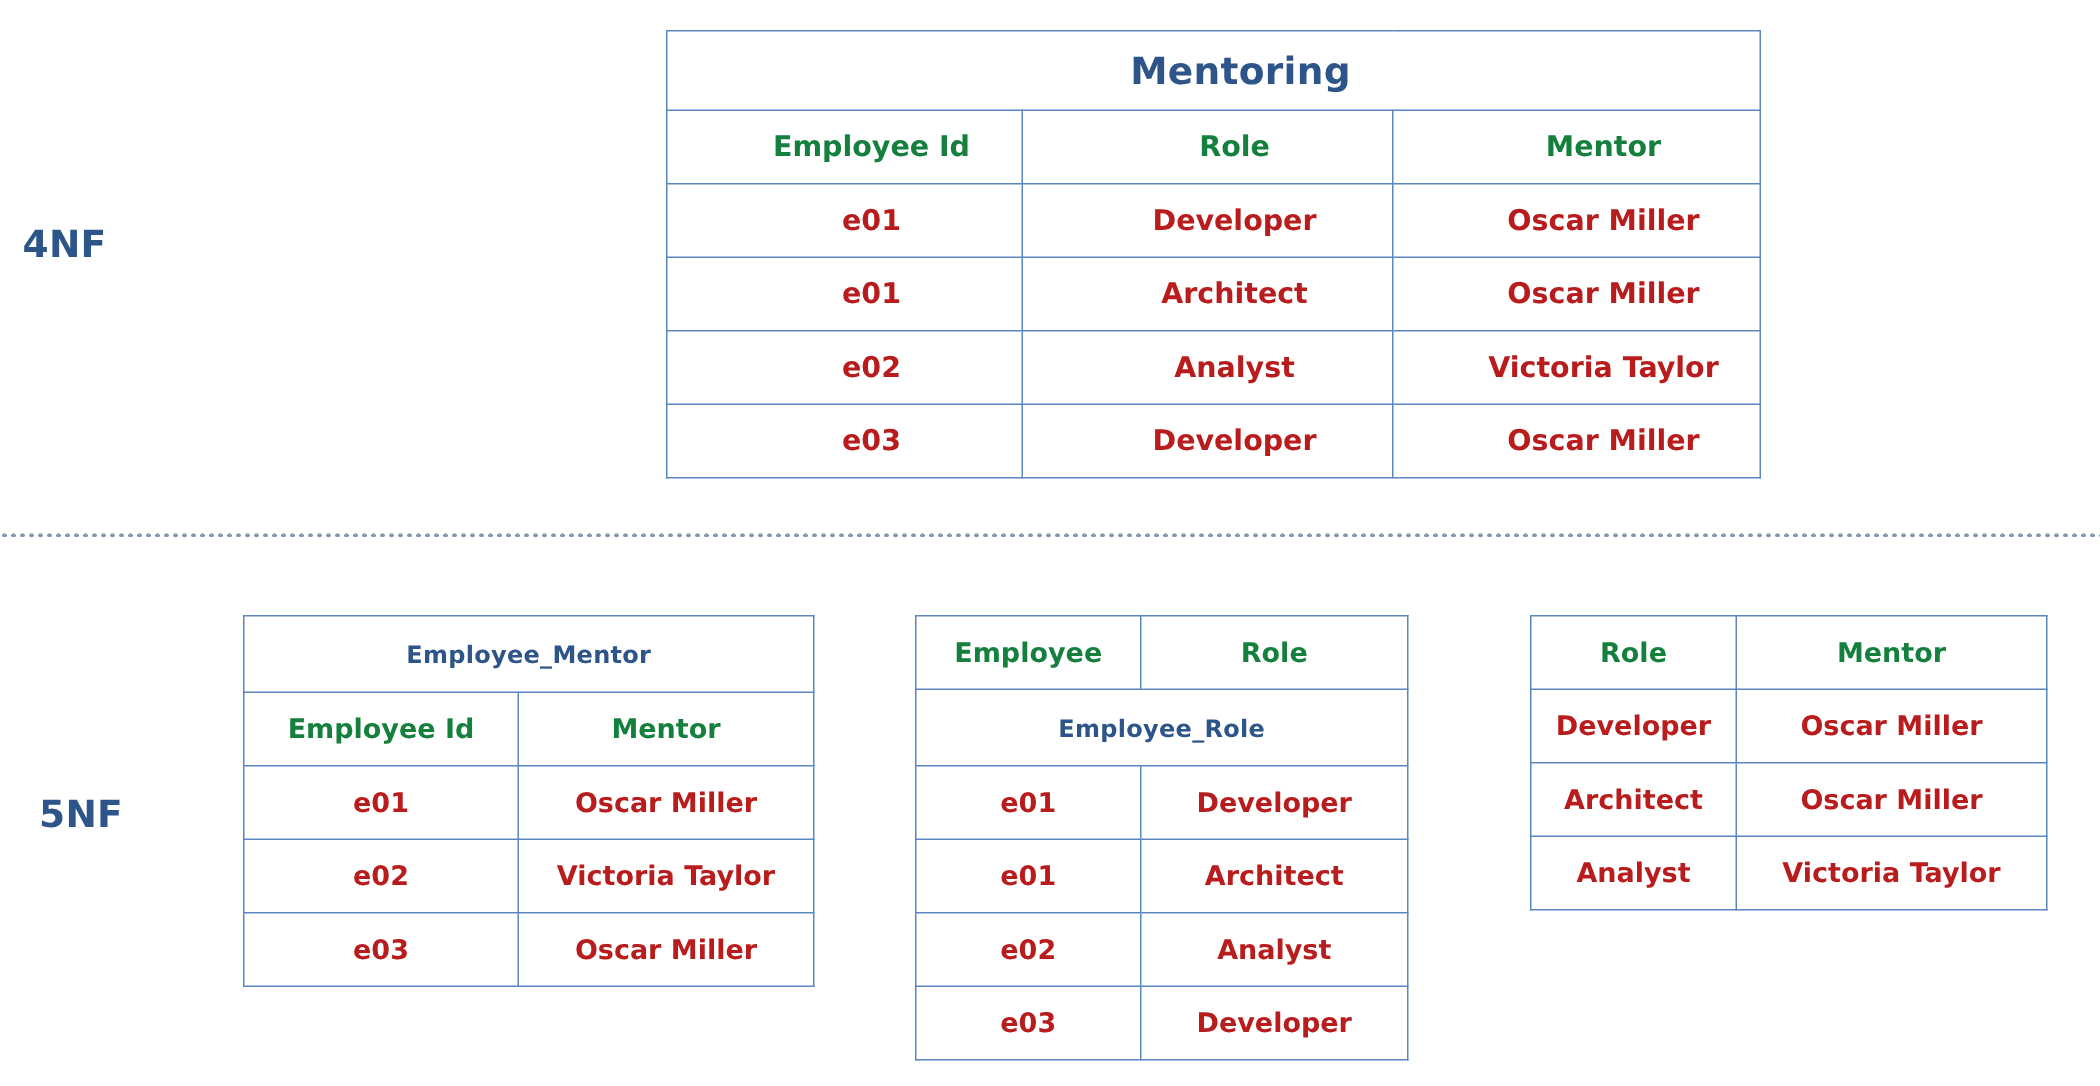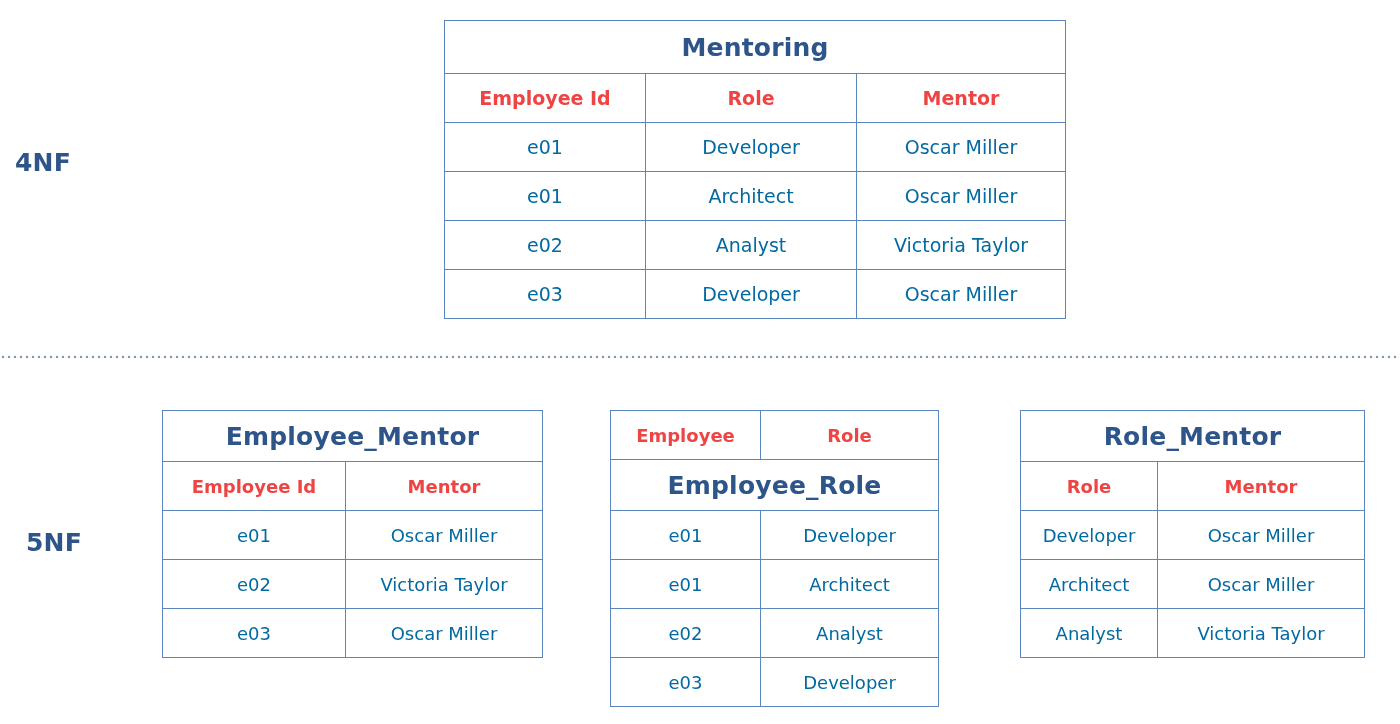--- a/index.html
+++ b/index.html
@@ -51,49 +51,49 @@
     position: absolute;
     border-collapse: collapse;
     table-layout: fixed;
     background: #ffffff;
   }
   .tbl td {
     border: 1.6px solid #5b86bd;
     text-align: center;
     vertical-align: middle;
     padding: 0;
-    color: #0369a1;
+    color: #b91c1c;
     font-size: 19px;
-    font-weight: normal;
+    font-weight: bold;
     white-space: nowrap;
   }
   .tbl td.title {
     font-size: 25px;
     font-weight: bold;
     color: #2e5589;
     letter-spacing: 0.2px;
   }
   .tbl td.hdr {
     font-size: 19px;
     font-weight: bold;
-    color: #ef4444;
+    color: #15803d;
     text-align: center;
   }
 
   
   #tbl-mentoring { left: 444px; top: 20px; }
-  #tbl-mentoring td { height: 48px; }
+  #tbl-mentoring td { height: 48px; padding-left: 36px; }
   #tbl-mentoring td.title { height: 52px; }
   #tbl-mentoring .c0 { width: 200px; }
   #tbl-mentoring .c1 { width: 210px; }
   #tbl-mentoring .c2 { width: 208px; }
 
   
   .tbl.small td { height: 48px; font-size: 18px; }
-  .tbl.small td.title { height: 50px; font-size: 25px; }
+  .tbl.small td.title { height: 50px; font-size: 16px; }
   .tbl.small td.hdr { font-size: 18px; }
 
   #tbl-employee-mentor { left: 162px; top: 410px; }
   #tbl-employee-mentor .c0 { width: 182px; }
   #tbl-employee-mentor .c1 { width: 196px; }
 
   #tbl-employee-role { left: 610px; top: 410px; }
   #tbl-employee-role .c0 { width: 149px; }
   #tbl-employee-role .c1 { width: 177px; }
 
@@ -193,23 +193,20 @@
       <tr>
         <td class="c0">e03</td>
         <td class="c1">Developer</td>
       </tr>
     </tbody>
   </table>
 
   <table class="tbl small" id="tbl-role-mentor">
     <tbody>
       <tr>
-        <td class="title" colspan="2">Role_Mentor</td>
-      </tr>
-      <tr>
         <td class="hdr c0">Role</td>
         <td class="hdr c1">Mentor</td>
       </tr>
       <tr>
         <td class="c0">Developer</td>
         <td class="c1">Oscar Miller</td>
       </tr>
       <tr>
         <td class="c0">Architect</td>
         <td class="c1">Oscar Miller</td>

